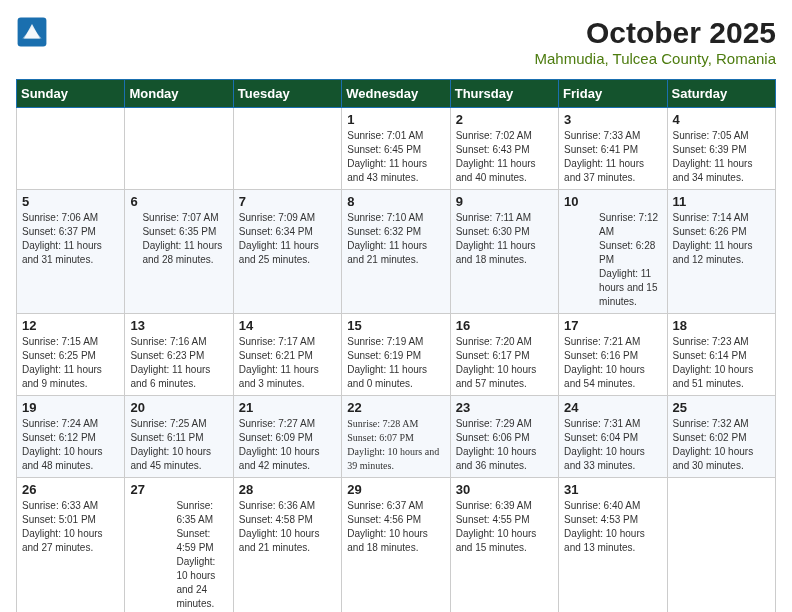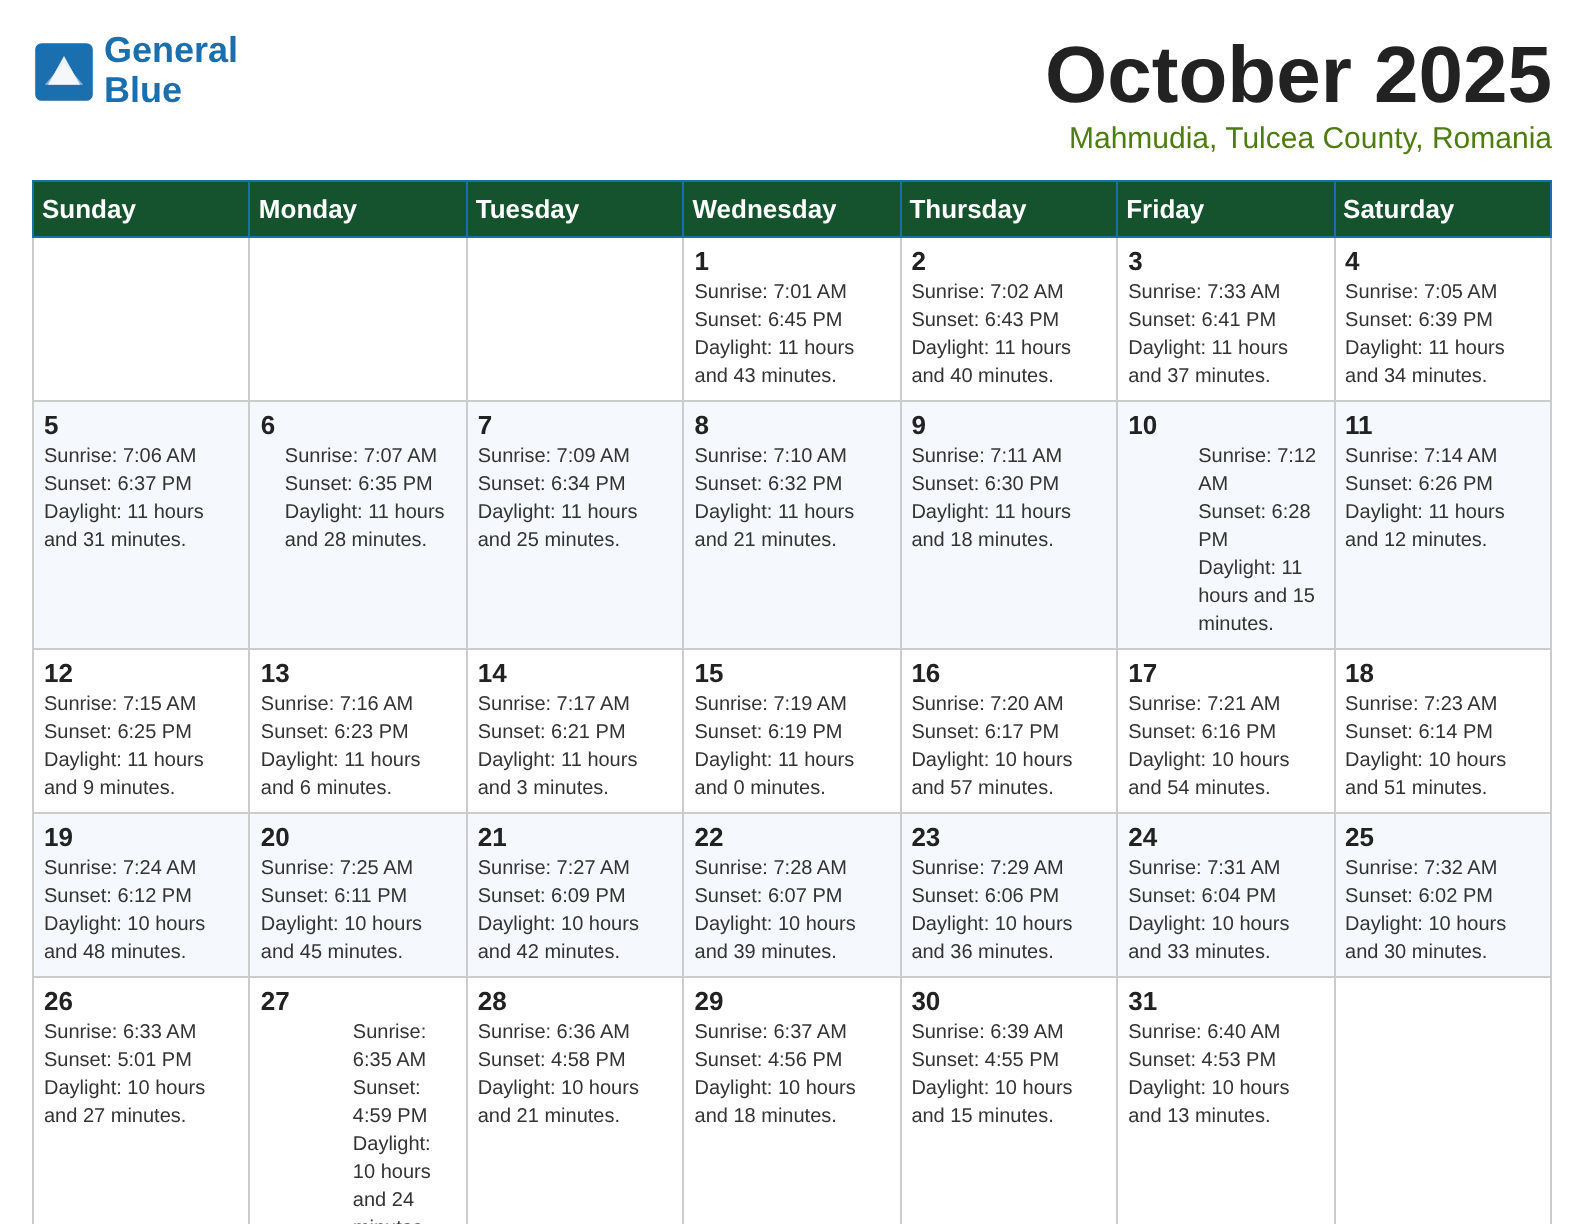--- a/index.html
+++ b/index.html
@@ -31,21 +31,21 @@
       color: #1a6faf;
     }
     .logo-icon {
       width: 32px;
       height: 32px;
     }
     .title-block {
       text-align: right;
     }
     .month-title {
-      font-size: 40px;
+      font-size: 30px;
       font-weight: bold;
       color: #222;
     }
     .subtitle {
       font-size: 15px;
       color: #4d7c0f;
     }
     .calendar {
       width: 100%;
       border-collapse: collapse;
@@ -90,24 +90,20 @@
 </head>
 <body>
 
 <div class="header">
   <div class="logo">
     <svg class="logo-icon" viewBox="0 0 40 40">
       <rect x="2" y="2" width="36" height="36" rx="4" fill="#1a6faf"></rect>
       <polygon points="10,28 20,10 30,28" fill="#fff" opacity="0.9"></polygon>
       <polygon points="20,14 32,28 8,28" fill="#fff" opacity="0.5"></polygon>
     </svg>
-    <div class="logo-text">
-      <div><span>General</span></div>
-      <div><span style="color:#1a6faf;">Blue</span></div>
-    </div>
   </div>
   <div class="title-block">
     <div class="month-title">October 2025</div>
     <div class="subtitle">Mahmudia, Tulcea County, Romania</div>
   </div>
 </div>
 
 <table class="calendar">
   <thead>
     <tr>
@@ -252,21 +248,21 @@
 Daylight: 10 hours and 45 minutes.</div>
         </td>
         <td>
           <div class="day-num">21</div>
           <div class="day-info" style="white-space: pre-line;">Sunrise: 7:27 AM
 Sunset: 6:09 PM
 Daylight: 10 hours and 42 minutes.</div>
         </td>
         <td>
           <div class="day-num">22</div>
-          <div class="day-info" style="white-space: pre-line;">Sunrise: 7:28 AM
+          <div class="day-info" style="white-space: pre-line; font-family: Liberation Serif, serif;">Sunrise: 7:28 AM
 Sunset: 6:07 PM
 Daylight: 10 hours and 39 minutes.</div>
         </td>
         <td>
           <div class="day-num">23</div>
           <div class="day-info" style="white-space: pre-line;">Sunrise: 7:29 AM
 Sunset: 6:06 PM
 Daylight: 10 hours and 36 minutes.</div>
         </td>
         <td>

